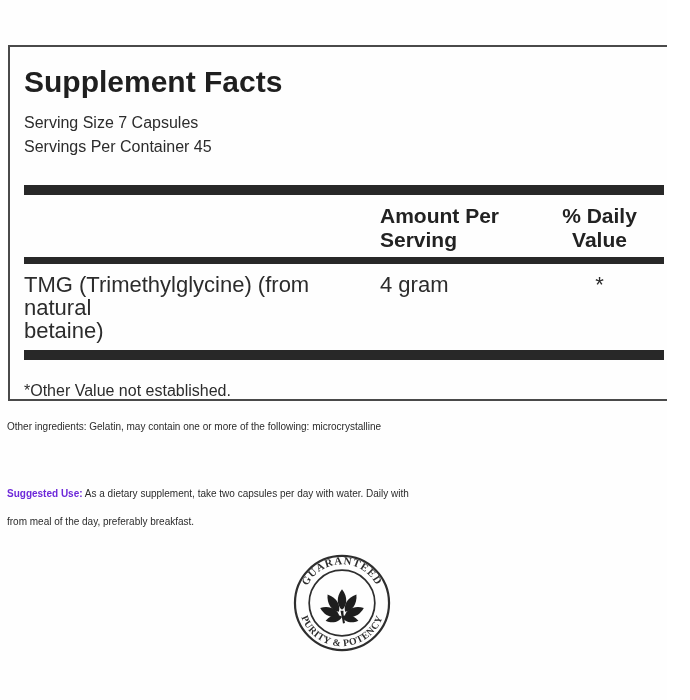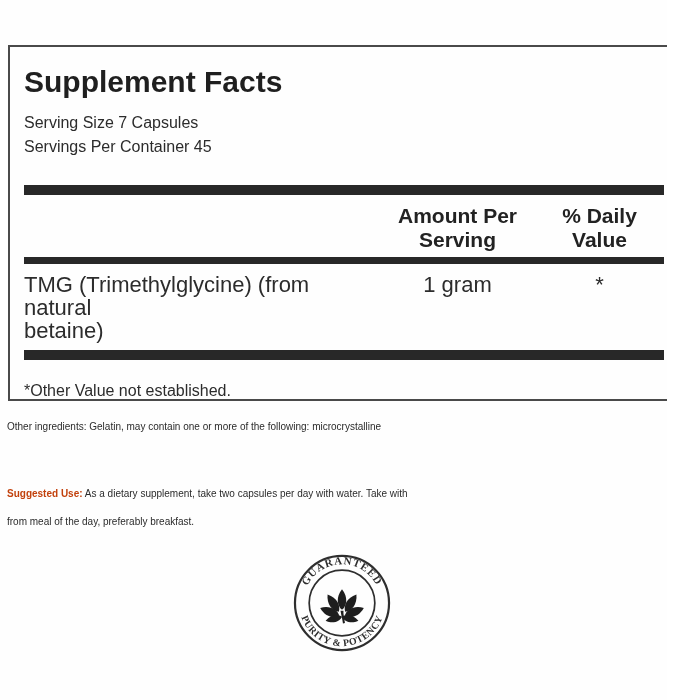--- a/index.html
+++ b/index.html
@@ -19,32 +19,32 @@
   .serving-line.first{margin-top:11px;}
   .bar{background:#282828;width:100%;}
   .bar-thick{height:10px;}
   .bar-mid{height:7px;}
   .bar1{margin-top:26px;}
   .bar2{margin-top:5px;}
   .bar3{margin-top:8px;}
   .tbl-row{display:flex;width:100%;}
   .hdr-row{margin-top:9px;}
   .col-name{width:356px;font-size:21px;line-height:23px;}
-  .col-amount{width:155px;text-align:center;}
+  .col-amount{width:155px;text-align:left;}
   .col-daily{width:129px;text-align:center;}
   .hdr-cell{font-weight:bold;font-size:21px;line-height:24px;color:#222;}
   .ing-row{margin-top:9px;}
   .ing-cell{font-size:22px;line-height:23px;color:#2c2c2c;}
   .footnote{margin-top:19px;font-size:16px;line-height:24px;color:#2c2c2c;}
   .para{
     position:absolute;left:7px;width:676px;font-size:10px;line-height:28px;color:#2b2b2b;
   }
   .para-other{top:413px;}
   .para-use{top:480px;}
-  .bold-label{font-weight:bold;color:#c2410c;}
+  .bold-label{font-weight:bold;color:#6d28d9;}
   .seal{position:absolute;left:293px;top:554px;width:98px;height:98px;}
 </style>
 </head>
 <body>
 
 <div class="page">
 
   <div class="facts-box">
     <h1 class="panel-title">Supplement Facts</h1>
     <div class="serving-line first">Serving Size 7 Capsules</div>
@@ -55,35 +55,35 @@
     <div class="tbl-row hdr-row">
       <div class="col-name"></div>
       <div class="col-amount hdr-cell">Amount Per Serving</div>
       <div class="col-daily hdr-cell">% Daily Value</div>
     </div>
 
     <div class="bar bar-mid bar2"></div>
 
     <div class="tbl-row ing-row">
       <div class="col-name ing-cell"><span>TMG (Trimethylglycine) (from natural</span><br><span>betaine)</span></div>
-      <div class="col-amount ing-cell">1 gram</div>
+      <div class="col-amount ing-cell">4 gram</div>
       <div class="col-daily ing-cell">*</div>
     </div>
 
     <div class="bar bar-thick bar3"></div>
 
     <div class="footnote">*Other Value not established.</div>
   </div>
 
   <div class="para para-other">
     <div>Other ingredients: Gelatin, may contain one or more of the following: microcrystalline</div>
   </div>
 
   <div class="para para-use">
-    <div><span class="bold-label">Suggested Use:</span><span> As a dietary supplement, take two capsules per day with water. Take with</span></div>
+    <div><span class="bold-label">Suggested Use:</span><span> As a dietary supplement, take two capsules per day with water. Daily with</span></div>
     <div>from meal of the day, preferably breakfast.</div>
   </div>
 
   <div class="seal">
     <svg viewBox="0 0 200 200" width="98" height="98">
       <defs>
         <path id="arcTop" d="M 21,100 A 79,79 0 0 1 179,100"></path>
         <path id="arcBot" d="M 12,100 A 88,88 0 0 0 188,100"></path>
       </defs>
       <circle cx="100" cy="100" r="96" fill="none" stroke="#2e2e2e" stroke-width="4.5"></circle>

